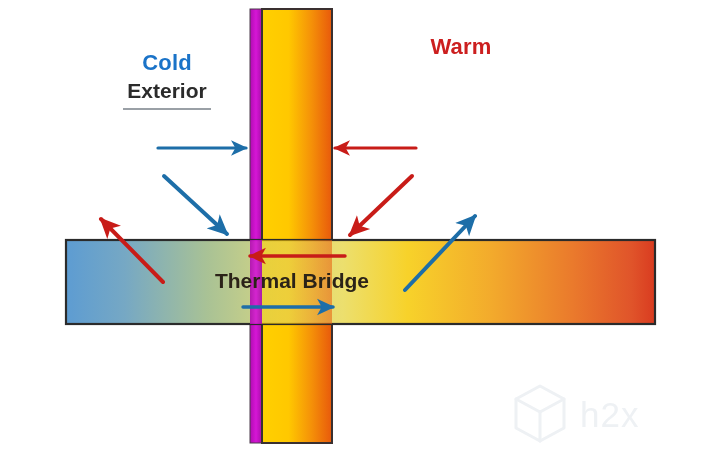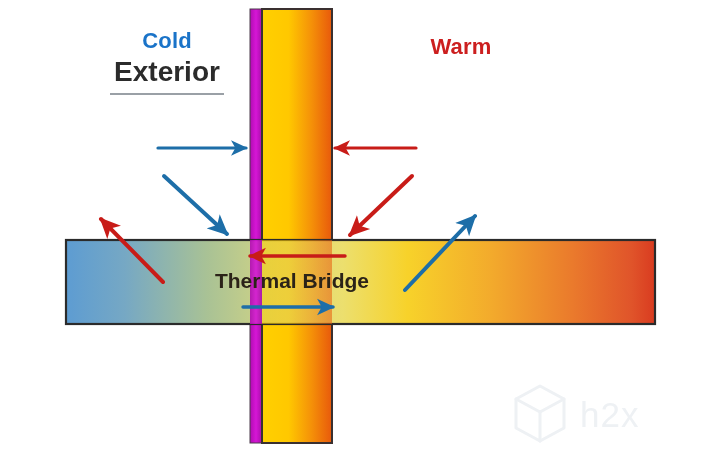--- a/index.html
+++ b/index.html
@@ -13,26 +13,26 @@
   #stage{position:absolute;left:0;top:0;width:612px;height:465px;}
   #stage svg{display:block;}
 
   
   .label-group{position:absolute;text-align:center;}
   .label-top{
     font-size:22px;font-weight:bold;letter-spacing:.2px;line-height:1;
     margin:0 0 6px 0;
   }
   .label-main{
-    font-size:28px;font-weight:bold;color:#2b2b2b;line-height:1;
+    font-size:21px;font-weight:bold;color:#2b2b2b;line-height:1;
     margin:0;padding:0 4px 7px 4px;
     border-bottom:2.5px solid #9aa0a6;
     display:inline-block;
   }
-  #label-cold{left:72px;top:30px;width:190px;}
+  #label-cold{left:72px;top:52px;width:190px;}
   #label-warm{left:366px;top:36px;width:190px;}
 
   
   #watermark{
     position:absolute;left:512px;top:383px;
     display:flex;align-items:center;gap:12px;
     opacity:1;pointer-events:none;
   }
   #watermark .wm-text{
     font-size:35px;color:#eef1f4;line-height:1;letter-spacing:1px;

